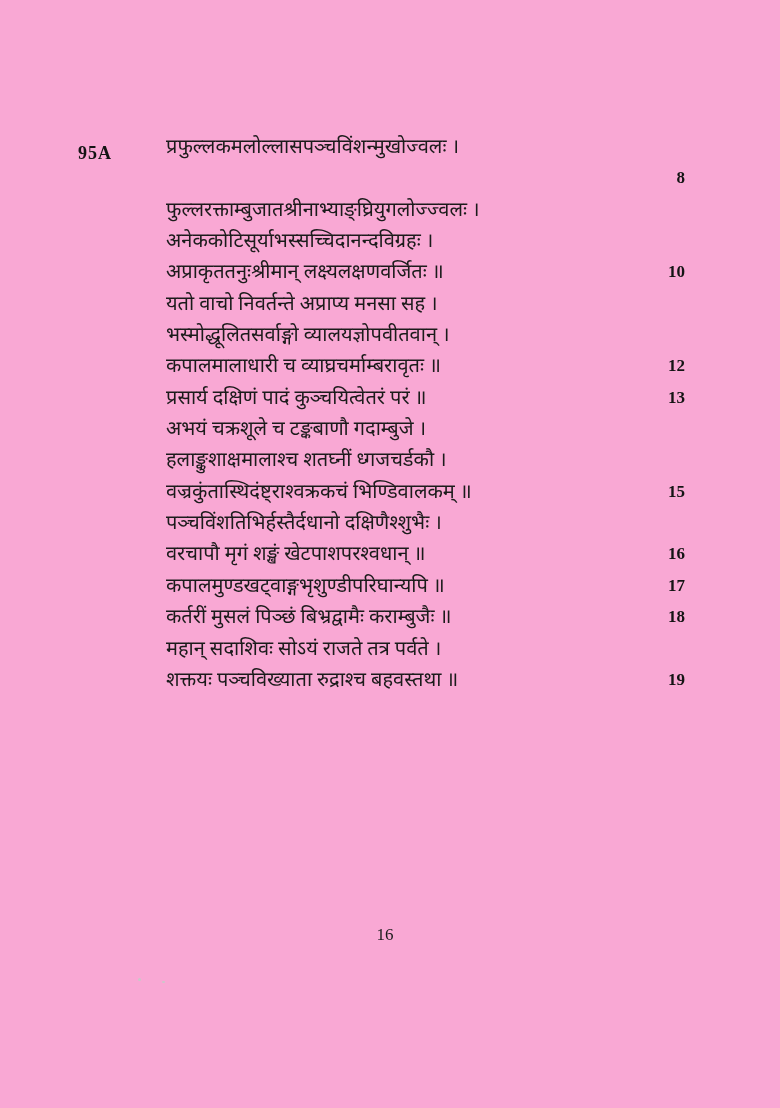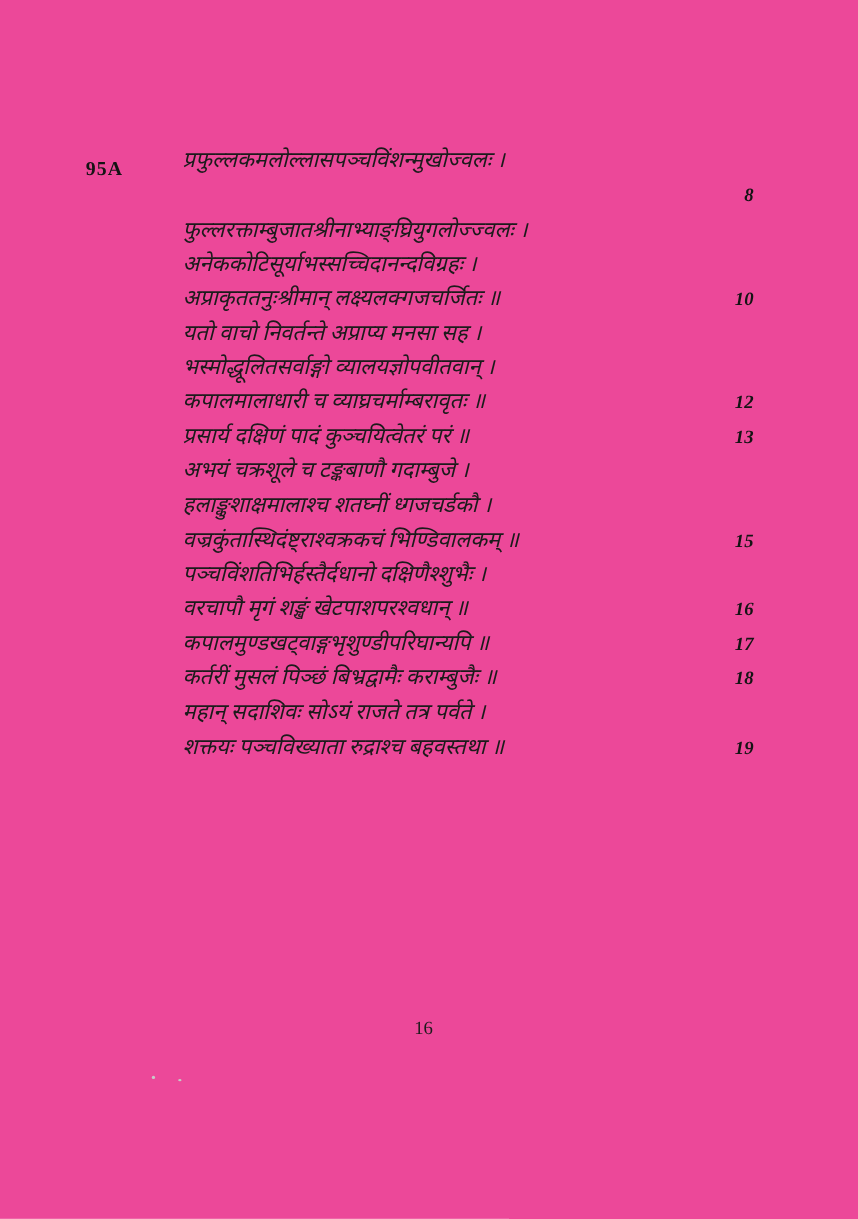--- a/index.html
+++ b/index.html
@@ -4,21 +4,21 @@
 <style>
   html,body { margin:0; padding:0; }
   body {
     width:780px; height:1108px;
     background:#ffffff;
     font-family:"Liberation Serif","DejaVu Serif",serif;
   }
   .page {
     position:relative;
     width:780px; height:1108px;
-    background:#ec4899;
+    background:#f9a8d4;
     overflow:hidden;
     color:#161616;
   }
   .folio {
     position:absolute;
     left:78px; top:143px;
     font-weight:bold;
     font-size:18px;
     letter-spacing:1px;
     color:#141414;
@@ -28,21 +28,20 @@
     left:166px; top:131px;
     width:519px;
   }
   .vline {
     position:relative;
     height:31.35px;
     line-height:31.35px;
     font-size:20px;
     white-space:nowrap;
     color:#1b1b1b;
-    font-style:italic;
   }
   .vtext {
     font-family:"Liberation Serif","DejaVu Serif",serif;
   }
   .vnum {
     position:absolute;
     right:0; top:0;
     font-weight:bold;
     font-size:17px;
     color:#141414;
@@ -69,21 +68,21 @@
 
 <div class="page">
 
   <div class="folio">95A</div>
 
   <div class="verses">
     <div class="vline"><span class="vtext">प्रफुल्लकमलोल्लासपञ्चविंशन्मुखोज्वलः ।</span></div>
     <div class="vline"><span class="vnum">8</span></div>
     <div class="vline"><span class="vtext">फुल्लरक्ताम्बुजातश्रीनाभ्याङ्घ्रियुगलोज्ज्वलः ।</span></div>
     <div class="vline"><span class="vtext">अनेककोटिसूर्याभस्सच्चिदानन्दविग्रहः ।</span></div>
-    <div class="vline"><span class="vtext">अप्राकृततनुःश्रीमान् लक्ष्यलक्गजचर्जितः ॥</span><span class="vnum">10</span></div>
+    <div class="vline"><span class="vtext">अप्राकृततनुःश्रीमान् लक्ष्यलक्षणवर्जितः ॥</span><span class="vnum">10</span></div>
     <div class="vline"><span class="vtext">यतो वाचो निवर्तन्ते अप्राप्य मनसा सह ।</span></div>
     <div class="vline"><span class="vtext">भस्मोद्धूलितसर्वाङ्गो व्यालयज्ञोपवीतवान् ।</span></div>
     <div class="vline"><span class="vtext">कपालमालाधारी च व्याघ्रचर्माम्बरावृतः ॥</span><span class="vnum">12</span></div>
     <div class="vline"><span class="vtext">प्रसार्य दक्षिणं पादं कुञ्चयित्वेतरं परं ॥</span><span class="vnum">13</span></div>
     <div class="vline"><span class="vtext">अभयं चक्रशूले च टङ्कबाणौ गदाम्बुजे ।</span></div>
     <div class="vline"><span class="vtext">हलाङ्कुशाक्षमालाश्च शतघ्नीं ध्गजचर्डकौ ।</span></div>
     <div class="vline"><span class="vtext">वज्रकुंतास्थिदंष्ट्राश्वक्रकचं भिण्डिवालकम् ॥</span><span class="vnum">15</span></div>
     <div class="vline"><span class="vtext">पञ्चविंशतिभिर्हस्तैर्दधानो दक्षिणैश्शुभैः ।</span></div>
     <div class="vline"><span class="vtext">वरचापौ मृगं शङ्खं खेटपाशपरश्वधान् ॥</span><span class="vnum">16</span></div>
     <div class="vline"><span class="vtext">कपालमुण्डखट्वाङ्गभृशुण्डीपरिघान्यपि ॥</span><span class="vnum">17</span></div>

